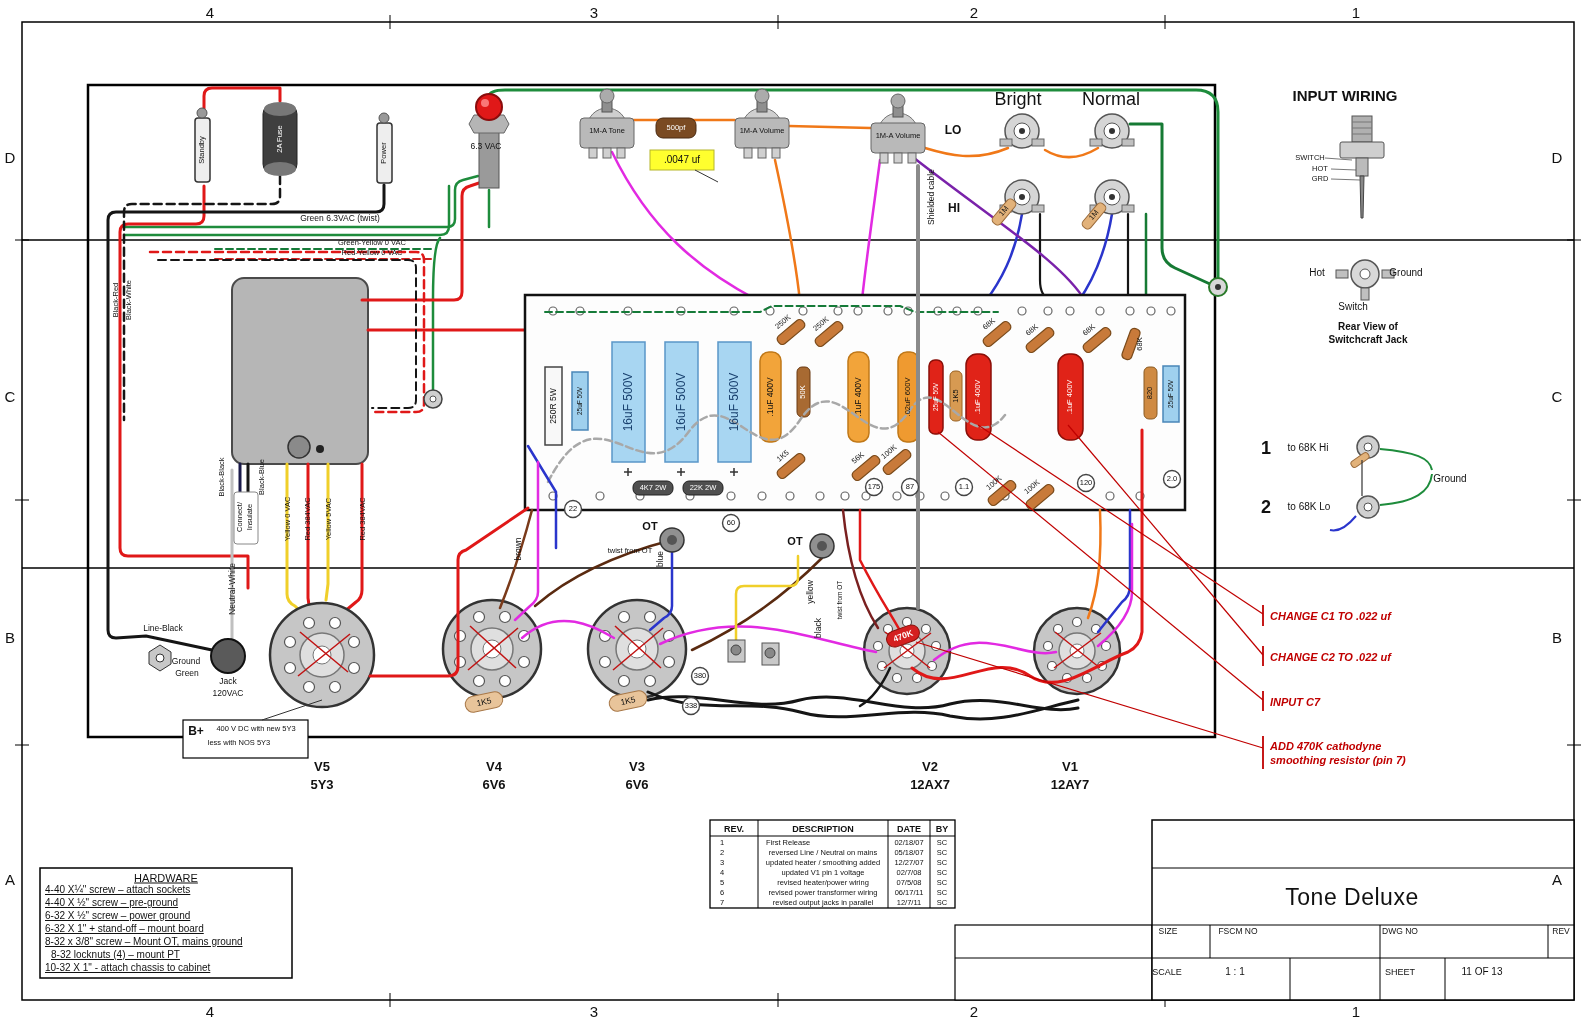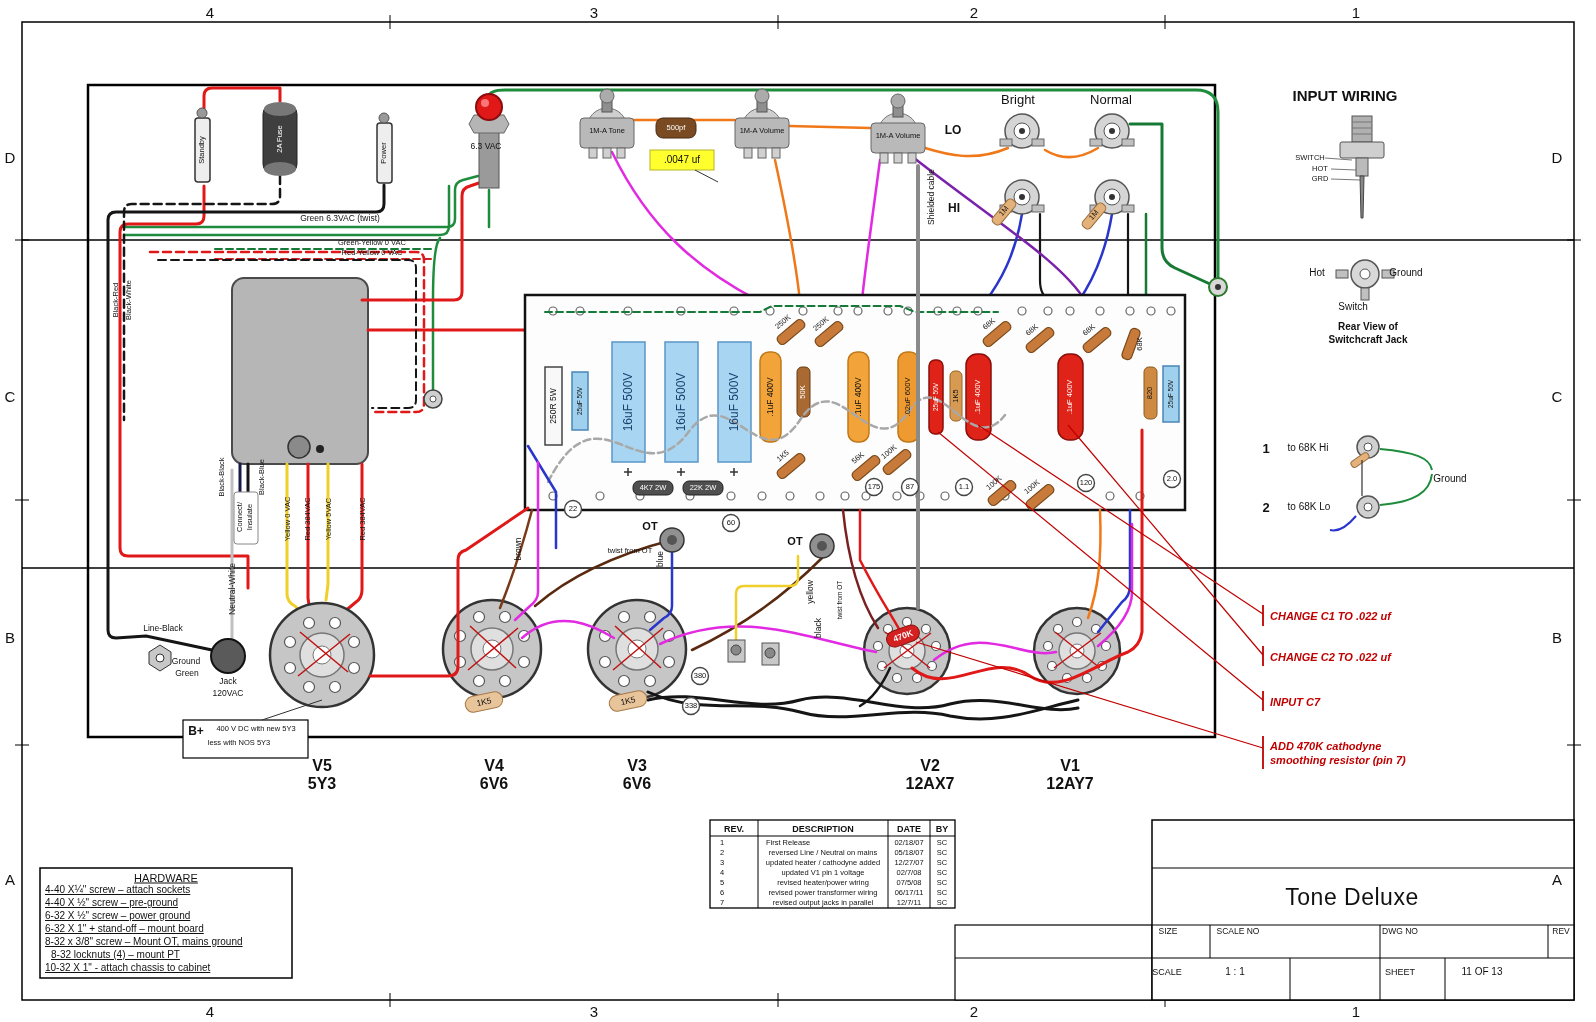--- a/index.html
+++ b/index.html
@@ -8,21 +8,21 @@
 #art{position:absolute;left:0;top:0}
 .lbl{position:absolute;transform:translate(-50%,-50%) rotate(var(--r,0deg));font:10px "Liberation Sans",sans-serif;color:#111;white-space:nowrap;line-height:1}
 .la{transform:none}
 .v{--r:-90deg}
 .b{font-weight:bold}
 .i{font-style:italic}
 .w{color:#fff}
 .red{color:#c00000}
 .u{text-decoration:underline}
 .blu{color:#18406e}
-.s6{font-size:6.5px}.s7{font-size:7.5px}.s8{font-size:8.5px}.s9{font-size:9px}.s10{font-size:10px}.s11{font-size:11px}.s12{font-size:12px}.s13{font-size:13px}.s14{font-size:16px}.s15{font-size:15px}
+.s6{font-size:6.5px}.s7{font-size:7.5px}.s8{font-size:8.5px}.s9{font-size:9px}.s10{font-size:10px}.s11{font-size:11px}.s12{font-size:12px}.s13{font-size:18px}.s14{font-size:13px}.s15{font-size:15px}
 .brand{font:italic bold 30px "DejaVu Serif",serif;letter-spacing:1px}
 .title2{font:23px "Liberation Sans",sans-serif;letter-spacing:.5px}
 .pin{fill:#fff;stroke:#555;stroke-width:1.2}
 .eye{fill:#fff;stroke:#666;stroke-width:1.2}
 .tpc{fill:#fff;stroke:#444;stroke-width:1.4}
 .rchord{stroke:#c11212;stroke-width:1.5}
 </style>
 </head>
 <body>
 
@@ -482,42 +482,42 @@
 <span class="lbl s15" style="left:10px;top:396px">C</span>
 <span class="lbl s15" style="left:10px;top:637px">B</span>
 <span class="lbl s15" style="left:10px;top:879px">A</span>
 <span class="lbl s15" style="left:1557px;top:157px">D</span>
 <span class="lbl s15" style="left:1557px;top:396px">C</span>
 <span class="lbl s15" style="left:1557px;top:637px">B</span>
 <span class="lbl s15" style="left:1557px;top:879px">A</span>
 
 <span class="lbl title2" style="left:1352px;top:897px">Tone Deluxe</span>
 <span class="lbl s8" style="left:1168px;top:931px">SIZE</span>
-<span class="lbl s8" style="left:1238px;top:931px">SCALE NO</span>
+<span class="lbl s8" style="left:1238px;top:931px">FSCM NO</span>
 <span class="lbl s8" style="left:1400px;top:931px">DWG NO</span>
 <span class="lbl s8" style="left:1561px;top:931px">REV</span>
 <span class="lbl s9" style="left:1167px;top:972px">SCALE</span>
 <span class="lbl s10" style="left:1235px;top:972px">1 : 1</span>
 <span class="lbl s9" style="left:1400px;top:972px">SHEET</span>
 <span class="lbl s10" style="left:1482px;top:972px">11 OF 13</span>
 
 <span class="lbl s9 b" style="left:734px;top:829px">REV.</span>
 <span class="lbl s9 b" style="left:823px;top:829px">DESCRIPTION</span>
 <span class="lbl s9 b" style="left:909px;top:829px">DATE</span>
 <span class="lbl s9 b" style="left:942px;top:829px">BY</span>
 <span class="lbl s7" style="left:722px;top:843px">1</span>
     <span class="lbl s7" style="left:788px;top:843px">First Release</span>
     <span class="lbl s7" style="left:909px;top:843px">02/18/07</span>
     <span class="lbl s7" style="left:942px;top:843px">SC</span>
 <span class="lbl s7" style="left:722px;top:853px">2</span>
     <span class="lbl s7" style="left:823px;top:853px">reversed Line / Neutral on mains</span>
     <span class="lbl s7" style="left:909px;top:853px">05/18/07</span>
     <span class="lbl s7" style="left:942px;top:853px">SC</span>
 <span class="lbl s7" style="left:722px;top:863px">3</span>
-    <span class="lbl s7" style="left:823px;top:863px">updated heater / cathodyne added</span>
+    <span class="lbl s7" style="left:823px;top:863px">updated heater / smoothing added</span>
     <span class="lbl s7" style="left:909px;top:863px">12/27/07</span>
     <span class="lbl s7" style="left:942px;top:863px">SC</span>
 <span class="lbl s7" style="left:722px;top:873px">4</span>
     <span class="lbl s7" style="left:823px;top:873px">updated V1 pin 1 voltage</span>
     <span class="lbl s7" style="left:909px;top:873px">02/7/08</span>
     <span class="lbl s7" style="left:942px;top:873px">SC</span>
 <span class="lbl s7" style="left:722px;top:883px">5</span>
     <span class="lbl s7" style="left:823px;top:883px">revised heater/power wiring</span>
     <span class="lbl s7" style="left:909px;top:883px">07/5/08</span>
     <span class="lbl s7" style="left:942px;top:883px">SC</span>

